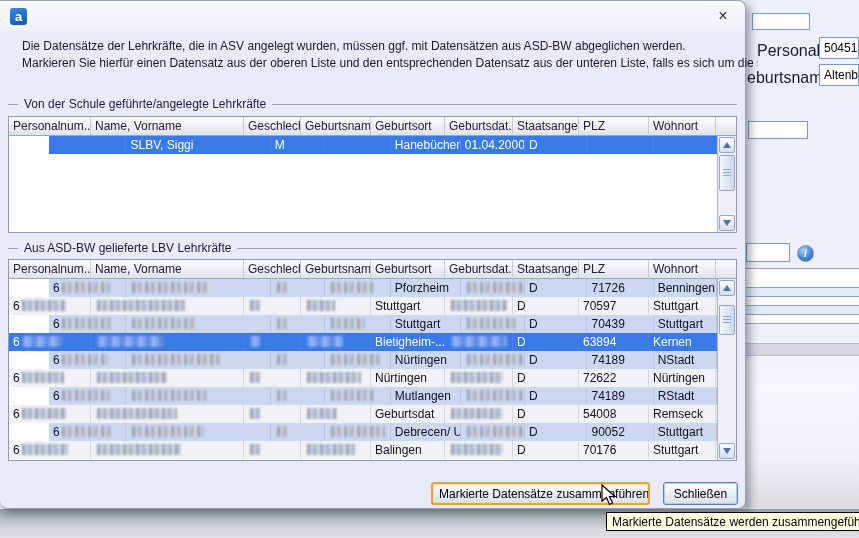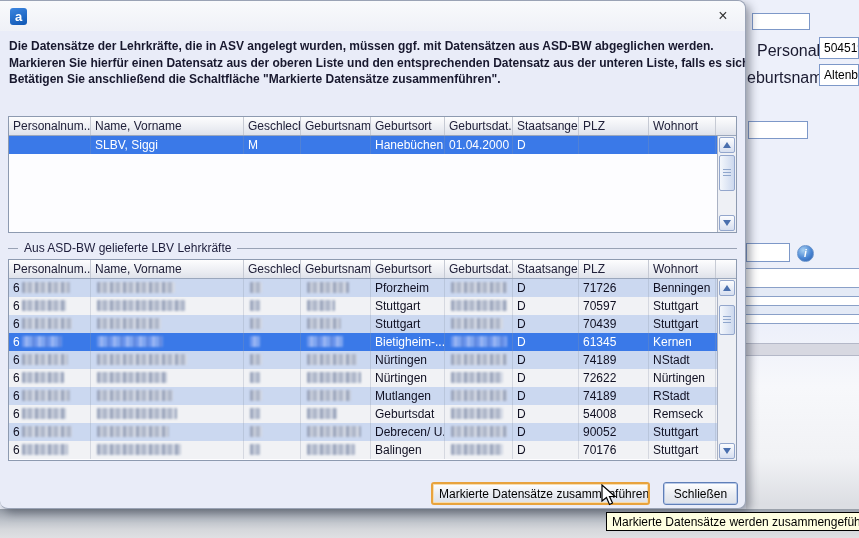--- a/index.html
+++ b/index.html
@@ -32,21 +32,21 @@
   .titlebar{position:absolute;left:0;top:0;right:0;height:30px;
     background:linear-gradient(#f9fafc,#eff1f7);border-radius:0 8px 0 0;
     display:flex;align-items:center;padding-left:10px;box-sizing:border-box;}
   .app-icon{width:17px;height:17px;border-radius:3px;margin-right:8px;
     background:linear-gradient(160deg,#3c86e0,#0f57b4);color:#fff;font-size:13px;font-weight:bold;
     display:grid;place-items:center;}
   .title-text{font-size:12px;color:#15151c;}
   .close-btn{position:absolute;right:12px;top:5px;width:20px;height:20px;border:none;background:transparent;
     font-size:16px;color:#333;line-height:20px;text-align:center;padding:0;cursor:default;}
 
-  .instructions{position:absolute;left:9px;top:37px;width:736px;font-weight:bold;}
+  .instructions{position:absolute;left:22px;top:37px;width:736px;}
   .instr-line{font-size:12px;line-height:16.5px;color:#18182e;white-space:nowrap;overflow:hidden;}
 
   .group-label{position:absolute;left:8px;width:729px;display:flex;align-items:center;
     font-size:12px;color:#1c1c3a;white-space:nowrap;}
   .group-label .dash{width:10px;border-top:1px solid #99a2b5;margin-right:6px;}
   .group-label .line{flex:1;border-top:1px solid #99a2b5;margin-left:6px;}
   #group-upper{top:96px;}
   #group-lower{top:240px;}
 
   
@@ -54,21 +54,21 @@
   #table-upper{top:115px;height:117px;}
   #table-lower{top:258px;height:202px;}
   .thead{display:flex;height:19px;background:linear-gradient(#fdfdfe,#e9ebf1 70%,#dfe2ea);
     border-bottom:1px solid #9aa7bd;box-sizing:border-box;position:relative;z-index:2;}
   .th{font-size:12px;color:#21213a;padding:2px 0 0 4px;border-right:1px solid #c6cad4;
     white-space:nowrap;overflow:hidden;box-sizing:border-box;}
   .tbody{position:absolute;left:0;top:19px;right:19px;bottom:0;overflow:hidden;}
   .tr{display:flex;height:18px;}
   .td{font-size:12px;color:#101022;padding:2px 0 0 4px;border-right:1px solid rgba(140,150,170,.28);
     white-space:nowrap;overflow:hidden;box-sizing:border-box;}
-  .tr.odd{background:#cbd8f0;}
+  .tr.odd{background:#cbd8f0;margin-left:40px;}
   .tr.even{background:#f1f2f5;}
   .tr.selected{background:#3a79e8;}
   .tr.selected .td{color:#fff;}
   .c0{width:82px}.c1{width:153px}.c2{width:57px}.c3{width:70px}.c4{width:74px}
   .c5{width:68px}.c6{width:66px}.c7{width:70px}.c8{width:67px}
 
   .redact{display:inline-block;height:11px;margin-left:2px;vertical-align:-1px;border-radius:1px;
     background:repeating-linear-gradient(90deg,#9aa4bb 0 3px,#c7cdda 3px 6px,#aeb6c9 6px 10px,#d4d9e4 10px 13px);
     filter:blur(1px);}
   .tr.selected .redact{background:repeating-linear-gradient(90deg,#6d97ee 0 3px,#9ab6f4 3px 6px,#7fa5f0 6px 10px,#6088e0 10px 13px);}
@@ -129,23 +129,27 @@
   <div class="dialog">
 
     <div class="titlebar">
       <div class="app-icon">a</div>
     </div>
     <button class="close-btn"><span>×</span></button>
 
     <div class="instructions">
       <div class="instr-line">Die Datensätze der Lehrkräfte, die in ASV angelegt wurden, müssen ggf. mit Datensätzen aus ASD-BW abgeglichen werden.</div>
       <div class="instr-line">Markieren Sie hierfür einen Datensatz aus der oberen Liste und den entsprechenden Datensatz aus der unteren Liste, falls es sich um die selbe Lehrkraf</div>
-      <div class="instr-line">Betätigen Sie anschließend die Schaltfläche "Markierte Datensätze zusammenführen".</div>
-    </div>
-
+    </div>
+
+    <div class="group-label" id="group-upper">
+      <span class="dash"></span>
+        <span>Von der Schule geführte/angelegte Lehrkräfte</span>
+        <span class="line"></span>
+    </div>
 
     <div class="table" id="table-upper">
       <div class="thead">
           <div class="th odd c0">Personalnum...</div>
           <div class="th even c1">Name, Vorname</div>
           <div class="th odd c2">Geschlecht</div>
           <div class="th even c3">Geburtsname</div>
           <div class="th odd c4">Geburtsort</div>
           <div class="th even c5">Geburtsdat...</div>
           <div class="th odd c6">Staatsange...</div>
@@ -229,21 +233,21 @@
     <div class="td c8">Stuttgart</div>
   </div>
           <div class="tr even selected">
     <div class="td c0">6<span class="redact" style="width: 40px;"></span></div>
     <div class="td c1"><span class="redact" style="width: 66px;"></span></div>
     <div class="td c2"><span class="redact" style="width: 10px;"></span></div>
     <div class="td c3"><span class="redact" style="width: 36px;"></span></div>
     <div class="td c4">Bietigheim-...</div>
     <div class="td c5"><span class="redact" style="width: 56px;"></span></div>
     <div class="td c6">D</div>
-    <div class="td c7">61345</div>
+    <div class="td c7">63894</div>
     <div class="td c8">Kernen</div>
   </div>
           <div class="tr odd">
     <div class="td c0">6<span class="redact" style="width: 46px;"></span></div>
     <div class="td c1"><span class="redact" style="width: 90px;"></span></div>
     <div class="td c2"><span class="redact" style="width: 12px;"></span></div>
     <div class="td c3"><span class="redact" style="width: 50px;"></span></div>
     <div class="td c4">Nürtingen</div>
     <div class="td c5"><span class="redact" style="width: 56px;"></span></div>
     <div class="td c6">D</div>

